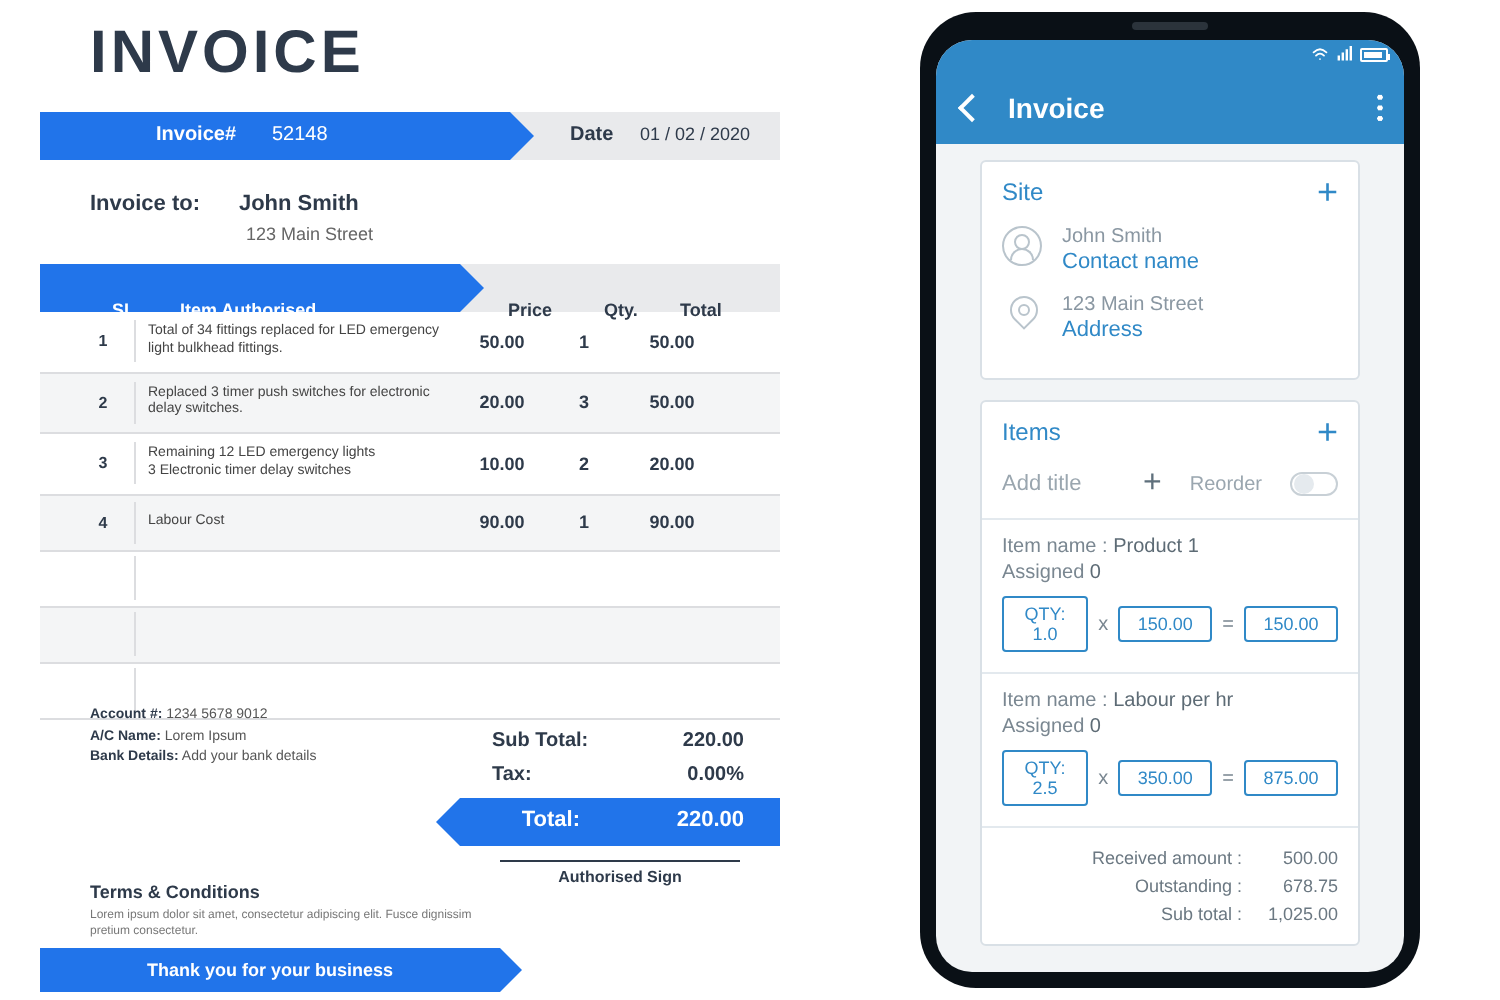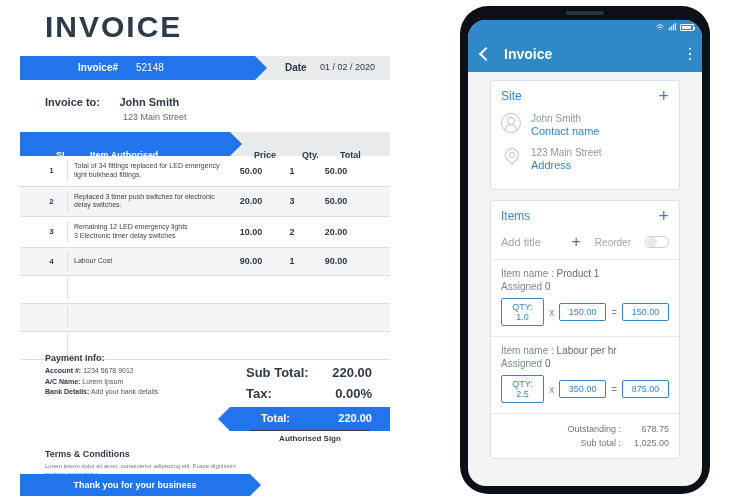--- a/index.html
+++ b/index.html
@@ -41,21 +41,21 @@
   .row { display: flex; border-bottom: 1px solid #dcdde0; min-height: 28px; align-items: center; }
   .row.alt { background: #f4f5f6; }
   .c-sl   { width: 28px; text-align: center; font-size: 8px; color: #2e3a4a; font-weight: 700; margin-left: 20px; border-right: 1px solid #dcdde0; padding: 6px 4px 6px 0; }
   .c-desc { width: 160px; font-size: 7px; color: #444; padding: 6px 6px; line-height: 1.25; }
   .c-price{ width: 46px; text-align: center; font-size: 9px; font-weight: 700; color: #2e3a4a; }
   .c-qty  { width: 36px; text-align: center; font-size: 9px; font-weight: 700; color: #2e3a4a; }
   .c-tot  { width: 52px; text-align: center; font-size: 9px; font-weight: 700; color: #2e3a4a; }
   .row.empty .c-desc, .row.empty .c-price, .row.empty .c-qty, .row.empty .c-tot, .row.empty .c-sl { color: transparent; min-height: 22px; }
   
   .totals { margin-top: 2px; }
-  .tot-line { display: flex; justify-content: flex-end; font-size: 13px; padding: 3px 18px 3px 0; }
+  .tot-line { display: flex; justify-content: flex-end; font-size: 10px; padding: 3px 18px 3px 0; }
   .tot-line .tl-l { width: 70px; font-weight: 700; color: #2e3a4a; }
   .tot-line .tl-v { width: 56px; text-align: right; font-weight: 700; color: #2e3a4a; }
   .tot-bar { position: relative; height: 24px; margin-top: 3px; }
   .tot-bar .blue { position: absolute; right: 0; top: 0; width: 160px; height: 24px; background: #2174ea; }
   .tot-bar .arrow { position: absolute; right: 160px; top: 0; border-top: 12px solid transparent; border-bottom: 12px solid transparent; border-right: 12px solid #2174ea; }
   .tot-bar .lab { position: absolute; right: 100px; top: 5px; color: #fff; font-size: 11px; font-weight: 700; }
   .tot-bar .val { position: absolute; right: 18px; top: 5px; color: #fff; font-size: 11px; font-weight: 700; }
   
   .payinfo { position: absolute; left: 25px; top: 353px; width: 175px; }
   .payinfo h4 { font-size: 9px; font-weight: 700; color: #2e3a4a; margin-bottom: 3px; }
@@ -212,21 +212,20 @@
     <div class="row empty">
         <div class="c-sl">.</div>
         <div class="c-desc"></div>
         <div class="c-price"></div>
         <div class="c-qty"></div>
         <div class="c-tot"></div>
       </div>
   </div>
 
   <div class="payinfo">
-    <h4>Payment Info:</h4>
     <div class="pl"><b>Account #:</b> <span>1234 5678 9012</span></div>
     <div class="pl"><b>A/C Name:</b> <span>Lorem Ipsum</span></div>
     <div class="pl"><b>Bank Details:</b> <span>Add your bank details</span></div>
   </div>
 
   <div class="totals">
     <div class="tot-line">
         <span class="tl-l">Sub Total:</span>
         <span class="tl-v">220.00</span>
       </div>
@@ -336,20 +335,24 @@
             <div class="qbox q"><span>QTY:</span> <span>2.5</span></div>
             <span class="eq">x</span>
             <div class="qbox p">350.00</div>
             <span class="eq">=</span>
             <div class="qbox p">875.00</div>
           </div>
         </div>
         <div class="hr"></div>
 
         <div class="sum-row">
+            <span class="sl">Received amount :</span>
+            <span class="sv">500.00</span>
+          </div>
+        <div class="sum-row">
             <span class="sl">Outstanding :</span>
             <span class="sv">678.75</span>
           </div>
         <div class="sum-row">
             <span class="sl">Sub total :</span>
             <span class="sv">1,025.00</span>
           </div>
       </div>
 
     </div>

